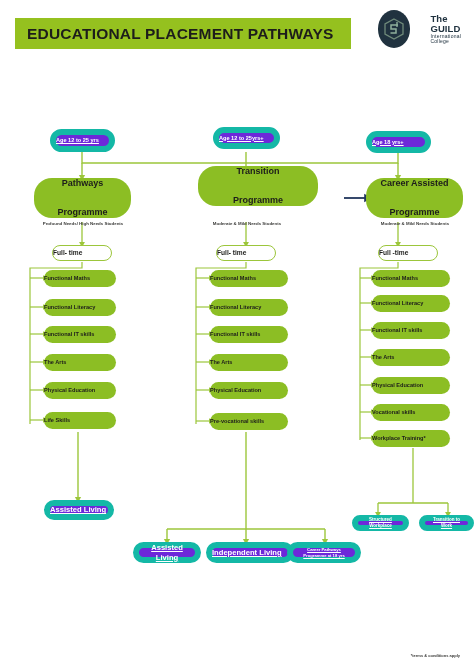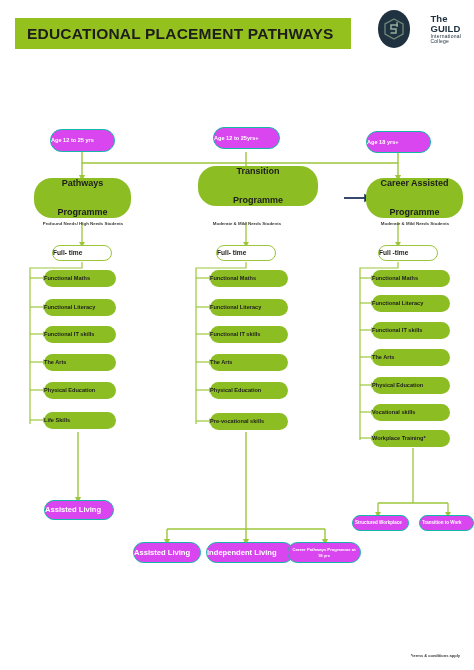--- a/index.html
+++ b/index.html
@@ -54,23 +54,24 @@
 
   
   .box {
     position: absolute;
     display: flex; align-items: center; justify-content: space-between;
     text-align: center;
     line-height: 1.25;
     border-radius: 18px;
   }
   .box-dark {
-    background: #d946ef;
+    background: #6d28d9;
     color: #ffffff;
-    border: 1px solid #14b8a6;
+    border: 6px solid #14b8a6;
+    text-decoration: underline;
   }
   .box-light {
     background: #8cbe24;
     color: #1d1d1b;
   }
   .box-white {
     background: #ffffff;
     border: 1px solid #9cc63b;
     color: #1d1d1b;
   }

